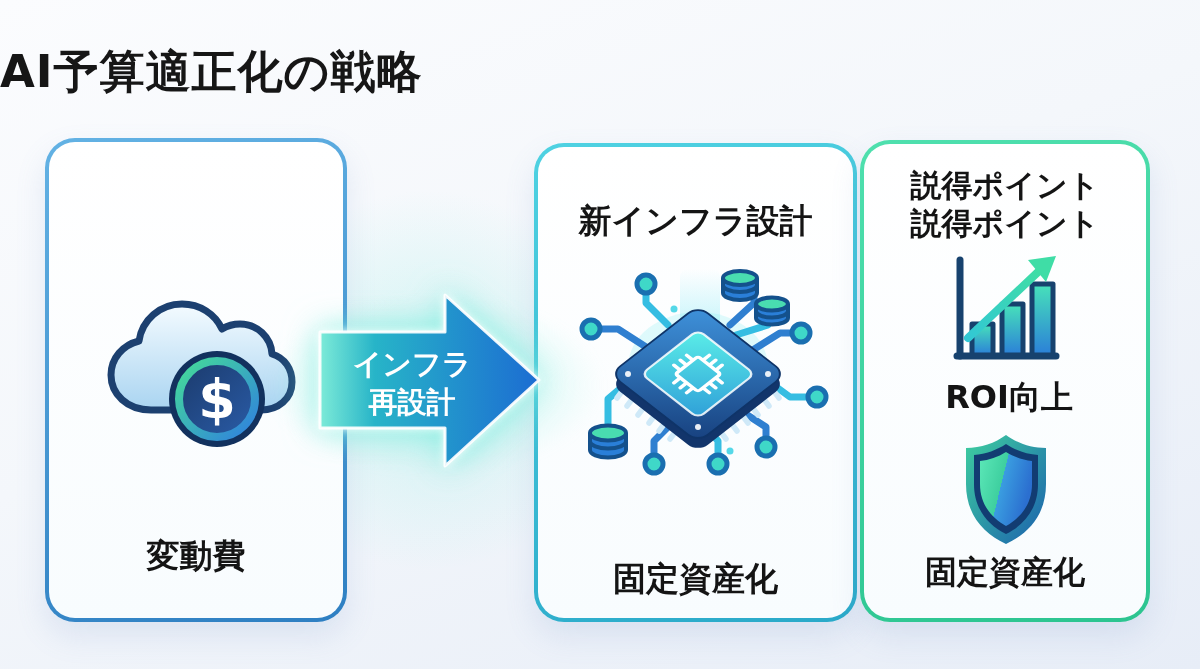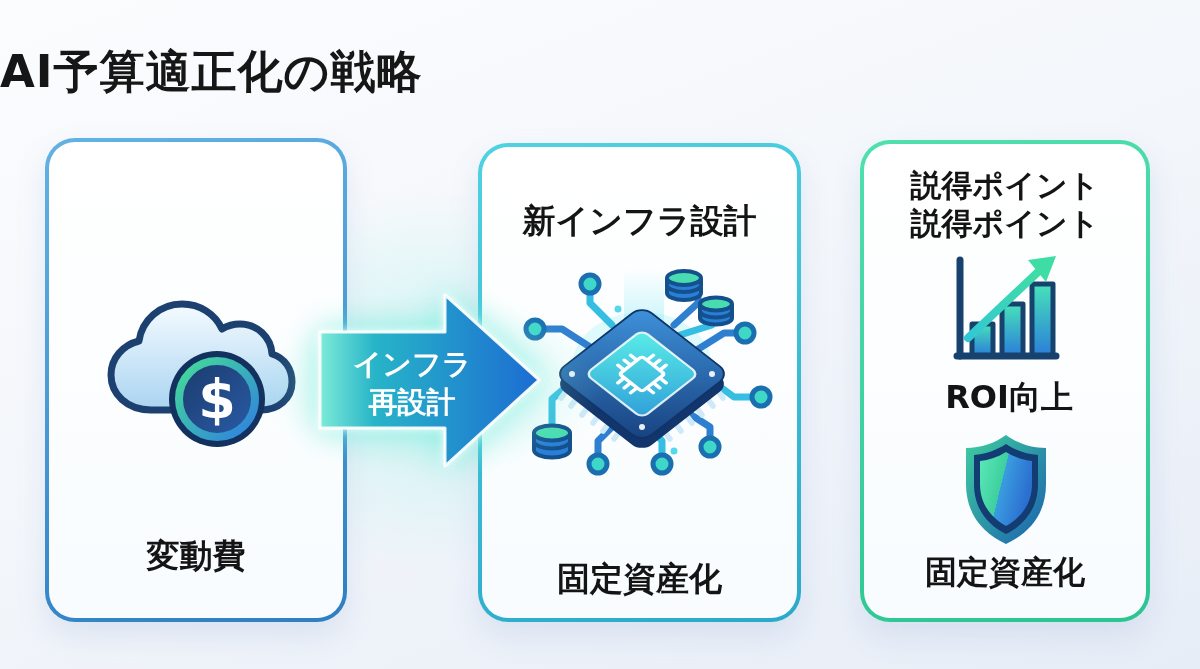--- a/index.html
+++ b/index.html
@@ -13,21 +13,21 @@
   .main-title{
     position:absolute;left:0;right:0;top:42px;
     font-size:45px;font-weight:800;color:#161616;letter-spacing:1px;
   }
   .card{position:absolute;border-radius:30px;padding:4px;box-sizing:border-box;
         box-shadow:0 14px 30px rgba(110,140,200,.16);}
   .card-body{position:absolute;inset:4px;border-radius:26px;
         background:linear-gradient(180deg,#ffffff 0%,#f8fcfe 100%);}
   .card-left{left:45px;top:138px;width:302px;height:484px;
         background:linear-gradient(165deg,#63b2e4 0%,#2e7fc2 100%);}
-  .card-mid{left:478px;top:143px;width:323px;height:479px;
+  .card-mid{left:534px;top:143px;width:323px;height:479px;
         background:linear-gradient(165deg,#4fd2e2 0%,#2aa9c9 100%);}
   .card-right{left:860px;top:140px;width:290px;height:482px;
         background:linear-gradient(165deg,#4fe0ae 0%,#2cc490 100%);}
   .card-title,.card-caption,.point-label{
     position:absolute;left:0;right:0;text-align:center;color:#141414;font-weight:800;
   }
   .card-title{font-size:33px;}
   .card-caption{font-size:33px;}
   .right-title{position:absolute;left:0;right:0;top:22px;text-align:center;
         font-size:31px;line-height:38px;font-weight:800;color:#141414;}

